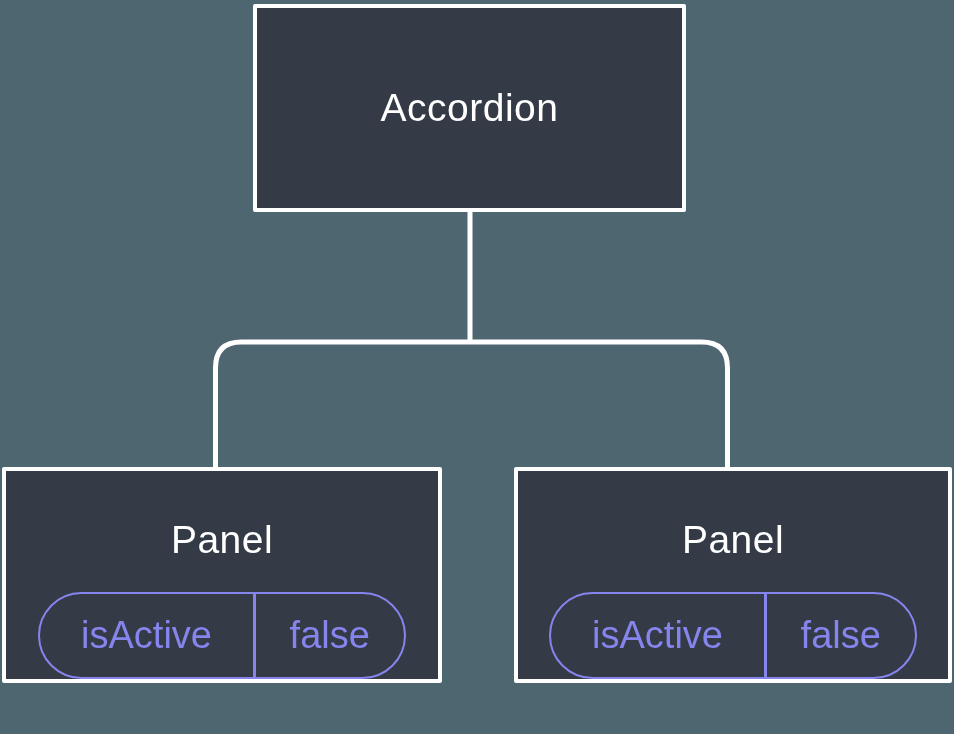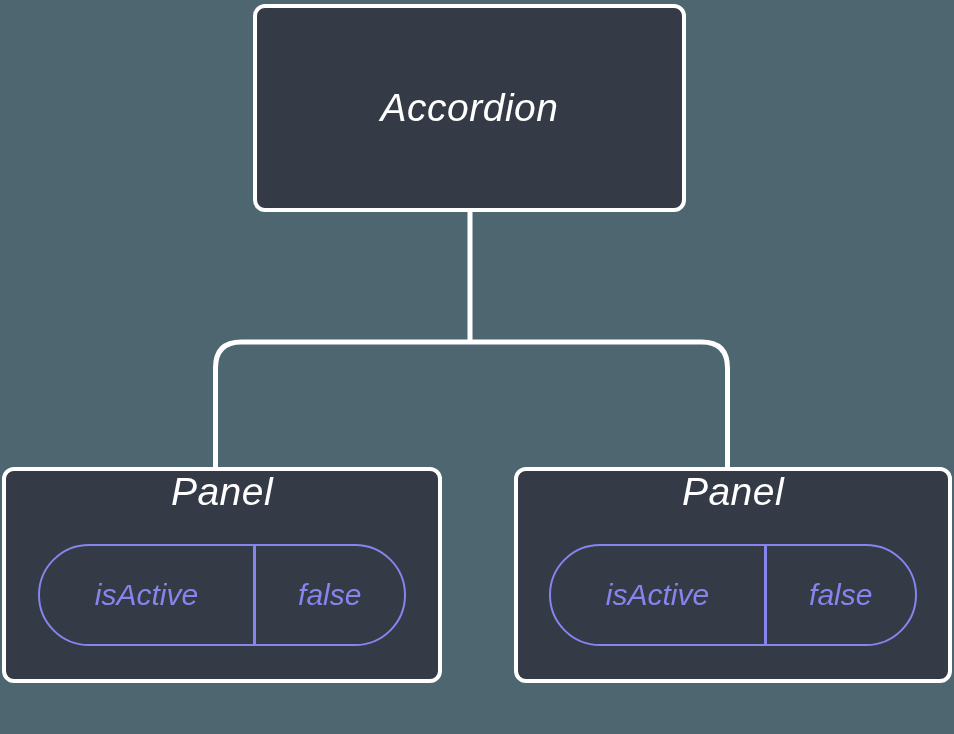--- a/index.html
+++ b/index.html
@@ -30,22 +30,21 @@
   .connector path {
     fill: none;
     stroke: var(--connector);
     stroke-width: 5;
   }
 
   .node {
     position: absolute;
     background: var(--node-fill);
     border: 4px solid var(--node-border);
-    border-radius: 12px;
-    font-style: italic;
+    border-radius: 2px;
   }
 
   .node-root {
     left: 253px; top: 4px;
     width: 433px; height: 208px;
     display: flex;
     align-items: center;
     justify-content: center;
   }
 
@@ -56,34 +55,35 @@
     letter-spacing: 0.5px;
     line-height: 1.1;
   }
 
   .node-panel {
     top: 467px;
     height: 216px;
     display: flex;
     flex-direction: column;
     align-items: center;
+    padding-top: 48px;
   }
   .panel-left  { left: 2px;   width: 440px; }
   .panel-right { left: 514px; width: 438px; }
 
   .state-pill {
     margin-top: 30px;
     width: 368px;
     height: 102px;
     border: 2.5px solid var(--accent);
     border-radius: 51px;
     display: flex;
     align-items: stretch;
     color: var(--accent);
-    font-size: 30px;
+    font-size: 38px;
     overflow: hidden;
   }
   .state-name {
     width: 213px;
     display: flex;
     align-items: center;
     justify-content: center;
   }
   .state-divider {
     width: 2.5px;

